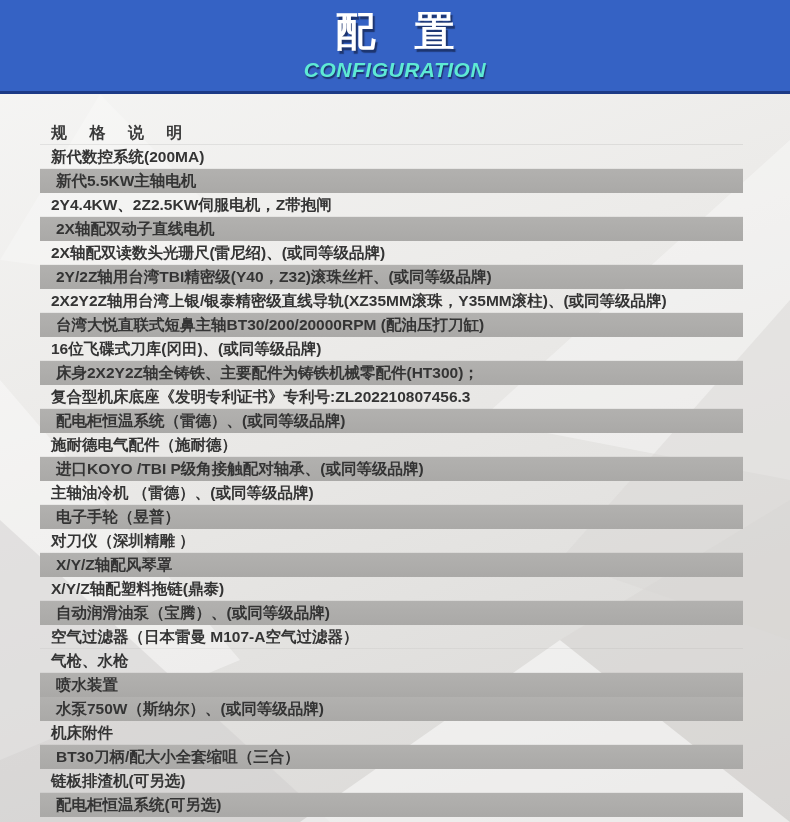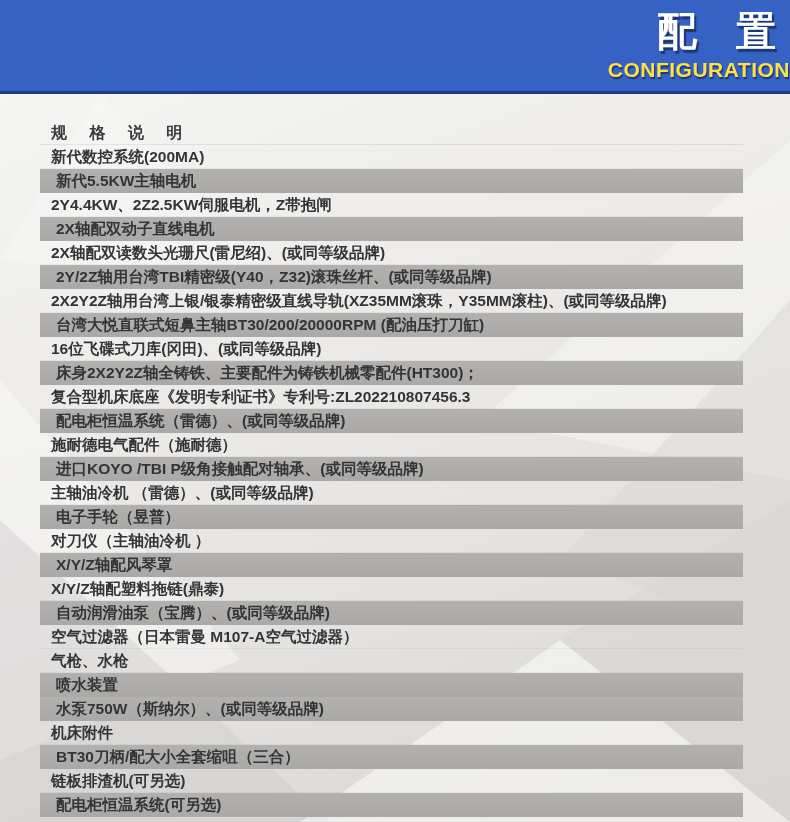--- a/index.html
+++ b/index.html
@@ -21,39 +21,40 @@
 
   
   .banner {
     position: relative;
     z-index: 2;
     height: 94px;
     background: #3562c4;
     border-bottom: 3px solid #1c3a86;
     display: flex;
     flex-direction: column;
-    align-items: flex-end;
+    align-items: center;
     justify-content: center;
     gap: 6px;
   }
   .banner-title {
     color: #ffffff;
     font-size: 40px;
     font-weight: bold;
     letter-spacing: 14px;
     text-indent: 14px;
     line-height: 1.05;
     text-shadow: 2px 3px 1px rgba(25, 45, 95, 0.85);
   }
   .banner-subtitle {
-    color: #fde047;
+    color: #5eead4;
     font-size: 21px;
     font-weight: bold;
     letter-spacing: 0.5px;
     text-shadow: 1px 2px 1px rgba(25, 45, 95, 0.85);
+    font-style: italic;
   }
 
   
   .content {
     position: relative;
     z-index: 1;
     padding: 7px 0 0 40px;
     margin-top: 20px;
   }
   .spec-header {
@@ -116,21 +117,21 @@
       <div class="row light">2X2Y2Z轴用台湾上银/银泰精密级直线导轨(XZ35MM滚珠，Y35MM滚柱)、(或同等级品牌)</div>
       <div class="row shaded">台湾大悦直联式短鼻主轴BT30/200/20000RPM (配油压打刀缸)</div>
       <div class="row light">16位飞碟式刀库(冈田)、(或同等级品牌)</div>
       <div class="row shaded">床身2X2Y2Z轴全铸铁、主要配件为铸铁机械零配件(HT300)；</div>
       <div class="row light">复合型机床底座《发明专利证书》专利号:ZL202210807456.3</div>
       <div class="row shaded">配电柜恒温系统（雷德）、(或同等级品牌)</div>
       <div class="row light">施耐德电气配件（施耐德）</div>
       <div class="row shaded">进口KOYO /TBI  P级角接触配对轴承、(或同等级品牌)</div>
       <div class="row light">主轴油冷机 （雷德）、(或同等级品牌)</div>
       <div class="row shaded">电子手轮（昱普）</div>
-      <div class="row light">对刀仪（主轴油冷机 ）</div>
+      <div class="row light">对刀仪（深圳精雕 ）</div>
       <div class="row shaded">X/Y/Z轴配风琴罩</div>
       <div class="row light">X/Y/Z轴配塑料拖链(鼎泰)</div>
       <div class="row shaded">自动润滑油泵（宝腾）、(或同等级品牌)</div>
       <div class="row light">空气过滤器（日本雷曼 M107-A空气过滤器）</div>
       <div class="row light">气枪、水枪</div>
       <div class="row shaded">喷水装置</div>
       <div class="row shaded">水泵750W（斯纳尔）、(或同等级品牌)</div>
       <div class="row light">机床附件</div>
       <div class="row shaded">BT30刀柄/配大小全套缩咀（三合）</div>
       <div class="row light">链板排渣机(可另选)</div>

